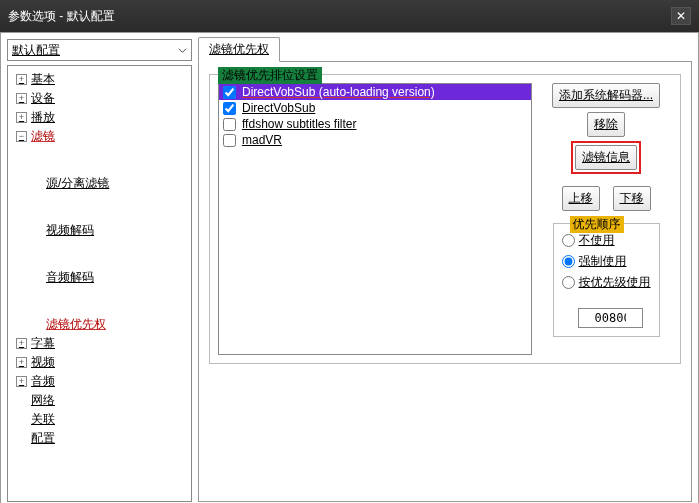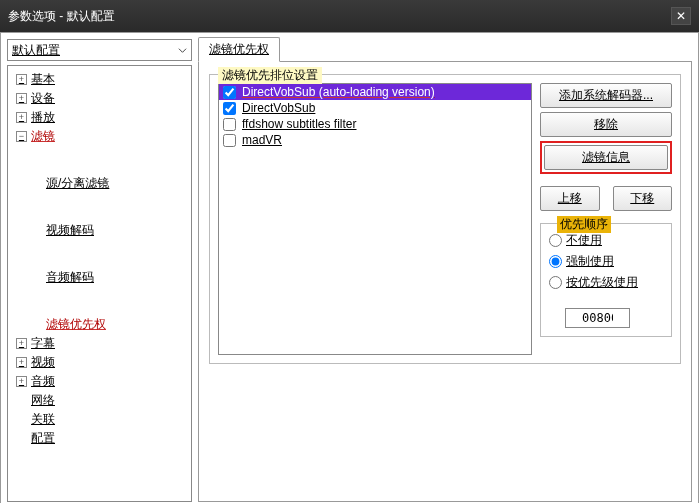--- a/index.html
+++ b/index.html
@@ -16,28 +16,28 @@
 .tree-item.l2 { padding-left: 36px; margin-top: 28px; }
 .tree-toggle { width: 11px; height: 11px; border: 1px solid #888; margin-right: 4px; display: flex; align-items: center; justify-content: center; font-size: 9px; line-height: 1; color: #555; }
 .tree-item .spacer { width: 15px; display: inline-block; }
 .tree-item.active { color: #b00000; }
 .underline-red { text-decoration: underline; text-decoration-color: #cc3333; }
 .right-panel { flex: 1; display: flex; flex-direction: column; }
 .tabbar { display: flex; align-items: flex-end; height: 22px; position: relative; top: 1px; z-index: 2; }
 .tab { border: 1px solid #999; border-bottom: 1px solid #fff; background: #fff; padding: 3px 10px; cursor: pointer; border-radius: 2px 2px 0 0; }
 .content { flex: 1; border: 1px solid #999; padding: 8px 10px; overflow: hidden; }
 .groupbox { border: 1px solid #bbb; padding: 8px; position: relative; margin-top: 4px; height: 290px; }
-.groupbox-title { position: absolute; top: -8px; left: 8px; background: #fef9c3; padding: 0 4px; }
+.groupbox-title { position: absolute; top: -8px; left: 8px; background: #15803d; padding: 0 4px; }
 .flex-row { display: flex; gap: 8px; height: 100%; }
 .filter-list { flex: 1; border: 1px solid #888; background: #fff; overflow: auto; }
 .filter-row { display: flex; align-items: center; padding: 1px 4px; gap: 6px; cursor: pointer; }
 .filter-row.selected { background: #6d28d9; color: #fff; }
 .filter-row input[type=checkbox] { width: 13px; height: 13px; }
 .filter-row.selected .underline-red { text-decoration-color: #cc3333; }
-.side-buttons { width: 132px; display: flex; flex-direction: column; gap: 4px; }
+.side-buttons { width: 132px; display: flex; flex-direction: column; gap: 4px; align-items: center; }
 .btn { border: 1px solid #888; background: linear-gradient(#fdfdfd, #e6e6e6); padding: 3px 6px; text-align: center; cursor: pointer; border-radius: 2px; }
 .btn-row { display: flex; gap: 13px; }
 .btn-row .btn { flex: 1; }
 .highlight-box { border: 2px solid #e02020; padding: 2px; }
 .priority-box { border: 1px solid #bbb; padding: 6px 8px 8px 8px; margin-top: 8px; position: relative; }
 .priority-box-title { position: absolute; top: -8px; left: 16px; background: #eab308; padding: 0 3px; }
 .radio-row { display: flex; align-items: center; gap: 4px; padding: 2px 0; cursor: pointer; }
 .priority-input { width: 65px; border: 1px solid #888; padding: 2px 16px; margin-left: 16px; margin-top: 15px; text-align: right; font-family: monospace; }
 .footer { border-top: 1px solid #999; padding: 6px 8px; display: flex; align-items: center; }
 .footer .right { margin-left: auto; display: flex; gap: 6px; }

